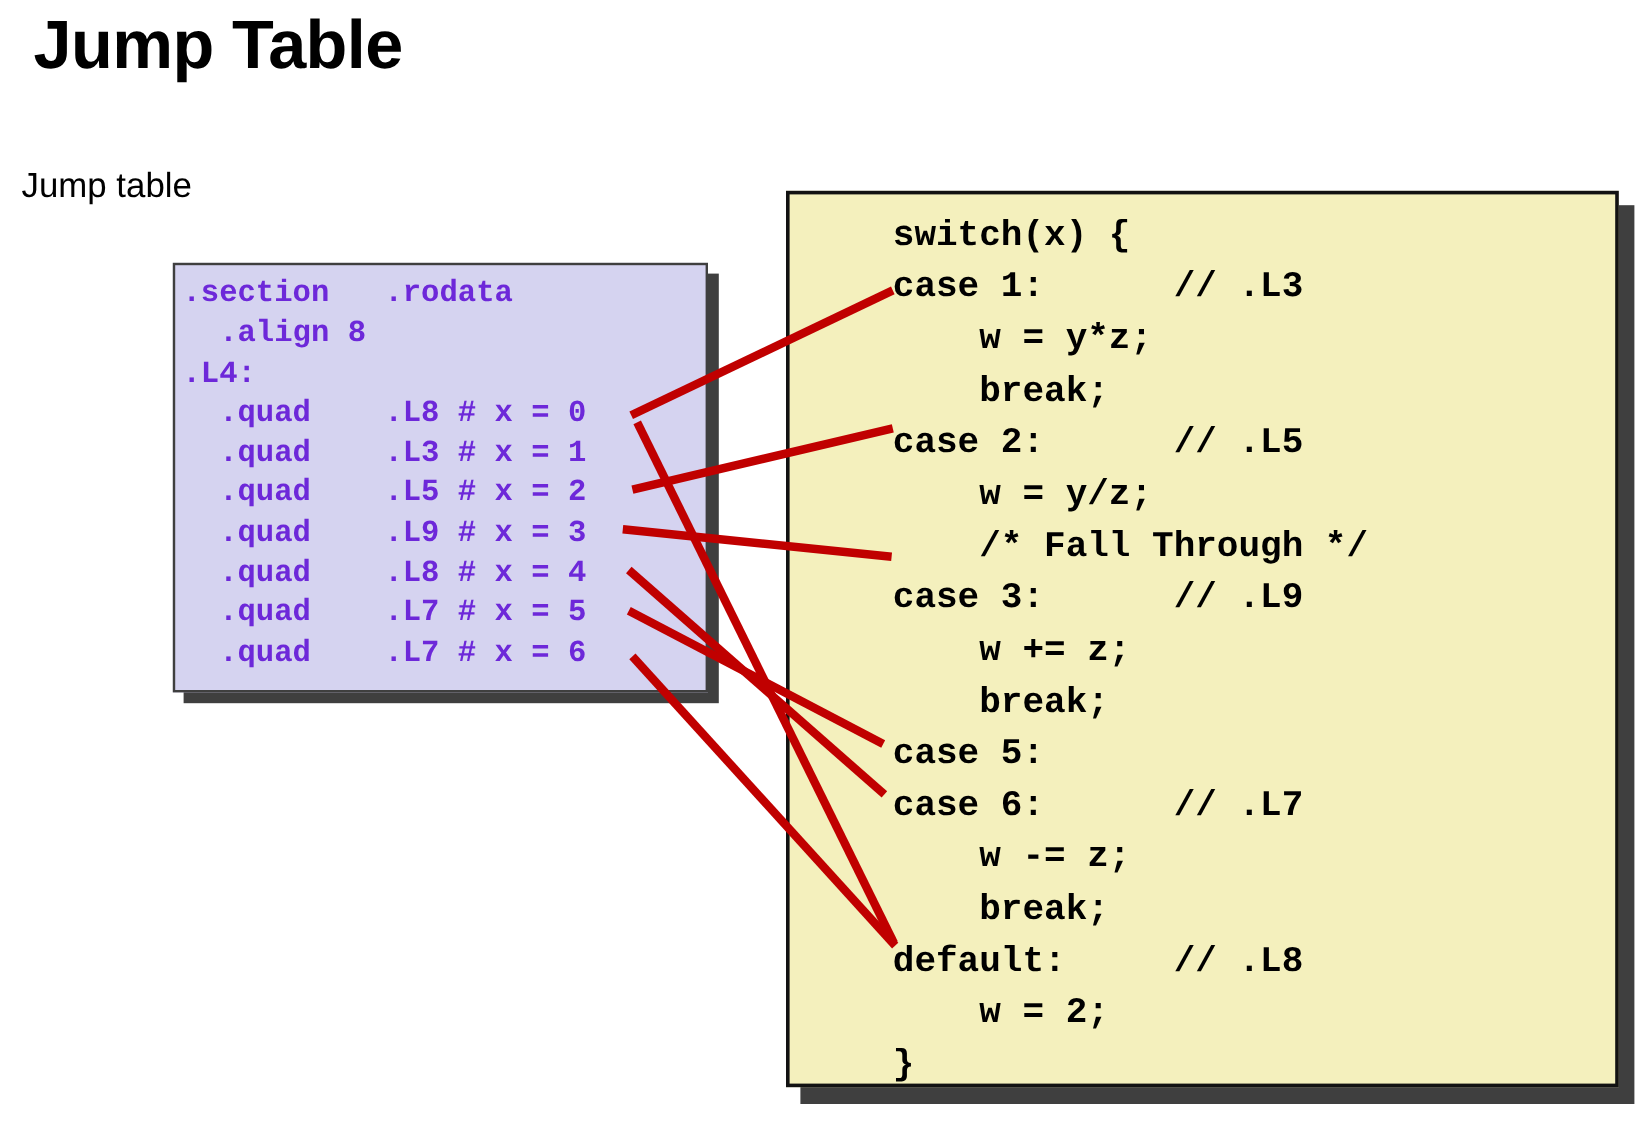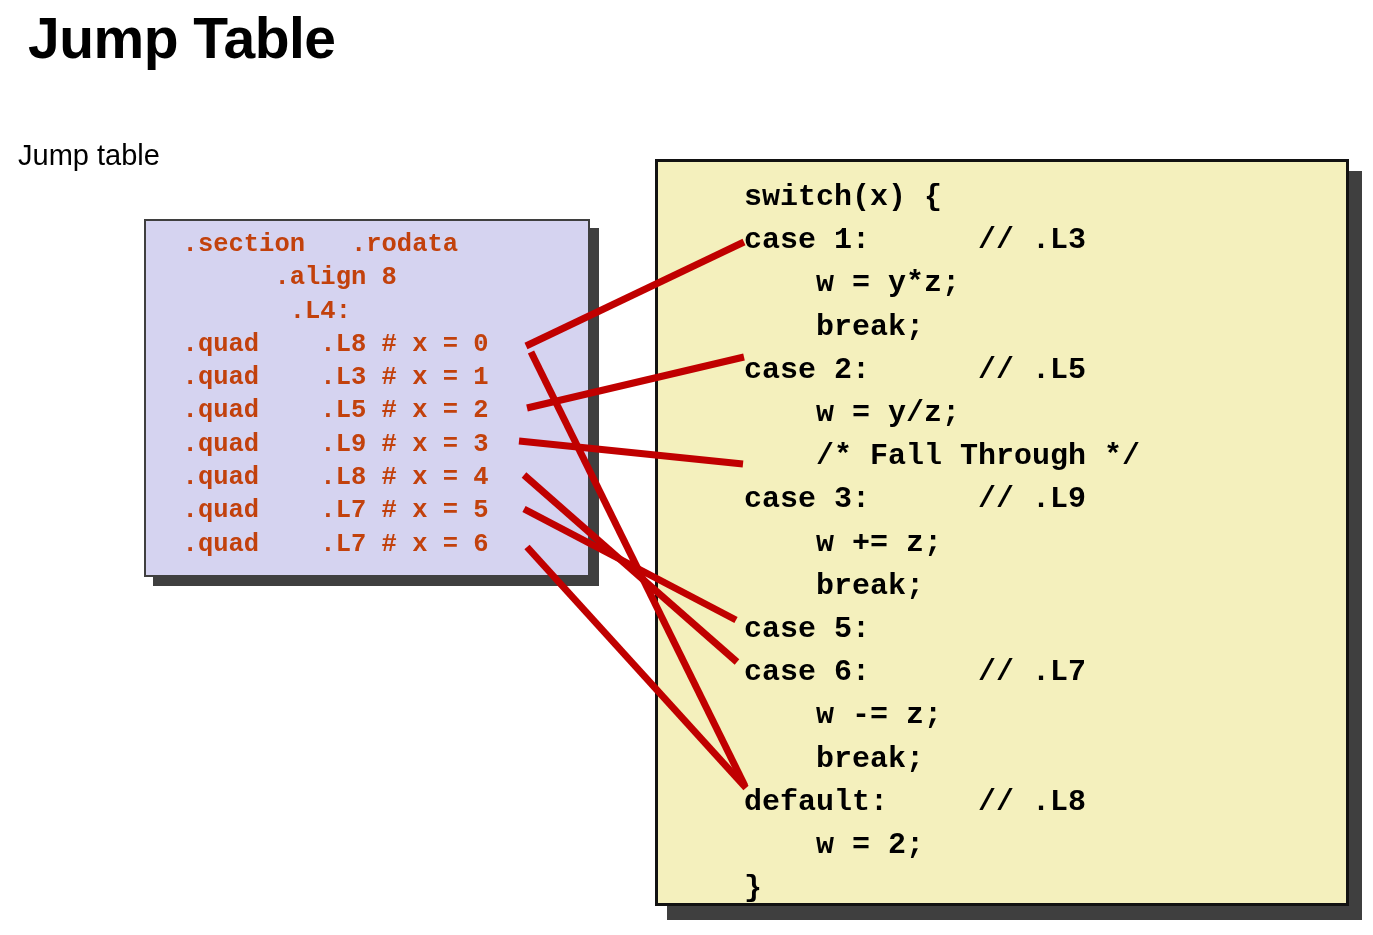--- a/index.html
+++ b/index.html
@@ -90,24 +90,23 @@
   }
   #jumptable-code {
     position: absolute;
     left: 6px;
     top: 7px;
     margin: 0;
     font-family: "Liberation Mono", "DejaVu Sans Mono", monospace;
     font-size: 25.5px;
     font-weight: bold;
     line-height: 33.3px;
-    color: #c2410c;
+    color: #6d28d9;
     white-space: pre;
     letter-spacing: 0px;
-    text-align: center;
   }
 
   
   #source-box {
     left: 655px;
     top: 159px;
     width: 707px;
     height: 933px;
   }
   #source-box .shadow-layer {

